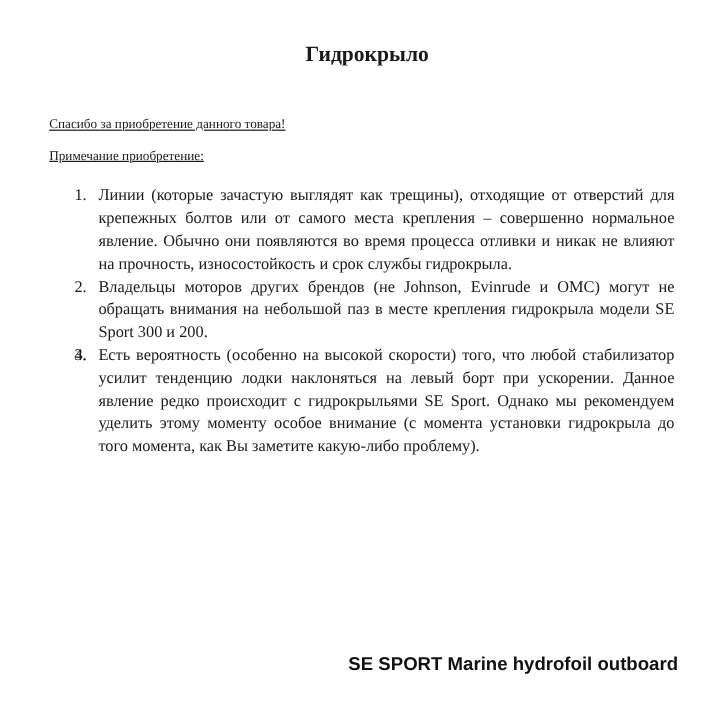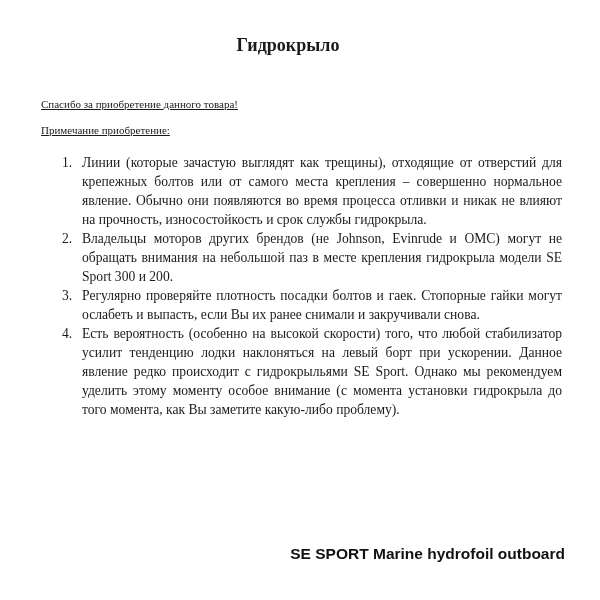--- a/index.html
+++ b/index.html
@@ -18,20 +18,21 @@
     .title {
       position: absolute;
       top: 34px;
       left: 0;
       width: 576px;
       text-align: center;
       font-size: 18px;
       font-weight: bold;
       margin: 0;
       line-height: 22px;
+      padding-left: 18px;
     }
     .intro {
       position: absolute;
       left: 41px;
       font-size: 11px;
       line-height: 18px;
       margin: 0;
       text-decoration: underline;
     }
     .intro.thanks { top: 95px; }
@@ -83,21 +84,20 @@
   <li>
     <span class="num">1.</span>
     <span>Линии (которые зачастую выглядят как трещины), отходящие от отверстий для крепежных болтов или от самого места крепления – совершенно нормальное явление. Обычно они появляются во время процесса отливки и никак не влияют на прочность, износостойкость и срок службы гидрокрыла.</span>
   </li>
   <li>
     <span class="num">2.</span>
     <span>Владельцы моторов других брендов (не Johnson, Evinrude и OMC) могут не обращать внимания на небольшой паз в месте крепления гидрокрыла модели SE Sport 300 и 200.</span>
   </li>
   <li>
     <span class="num">3.</span>
-    <span>Регулярно проверяйте плотность посадки болтов и гаек. Стопорные гайки могут ослабеть и выпасть, если Вы их ранее снимали и закручивали снова.</span>
   </li>
   <li>
     <span class="num">4.</span>
     <span>Есть вероятность (особенно на высокой скорости) того, что любой стабилизатор усилит тенденцию лодки наклоняться на левый борт при ускорении. Данное явление редко происходит с гидрокрыльями SE Sport. Однако мы рекомендуем уделить этому моменту особое внимание (с момента установки гидрокрыла до того момента, как Вы заметите какую-либо проблему).</span>
   </li>
 </ol>
 
 <p class="footer">SE SPORT Marine hydrofoil outboard</p>
 
 </body></html>

